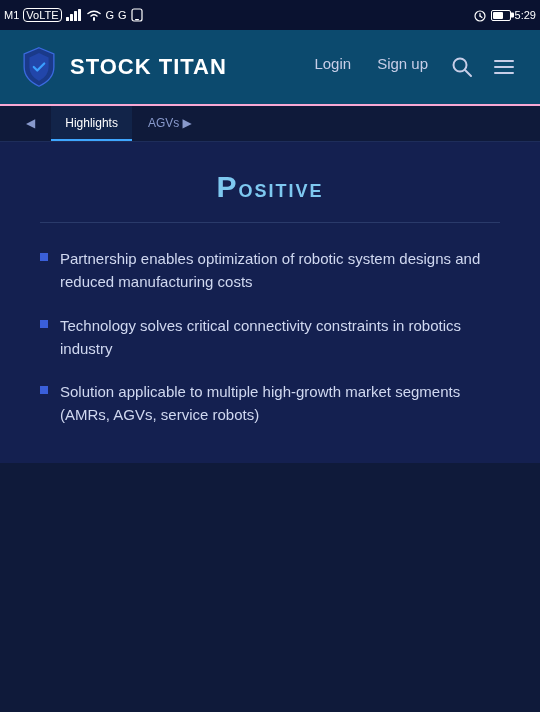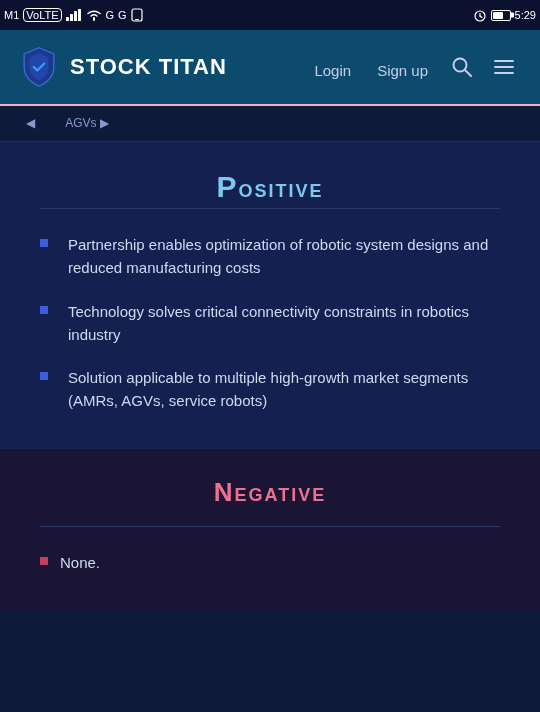--- a/index.html
+++ b/index.html
@@ -101,21 +101,21 @@
       font-size: 22px;
       font-weight: 700;
       color: #ffffff;
       letter-spacing: 1px;
       text-transform: uppercase;
       line-height: 1.1;
     }
 
     .nav-links {
       display: flex;
-      align-items: flex-end;
+      align-items: flex-start;
       gap: 6px;
     }
 
     .nav-link {
       color: #c8cee8;
       font-size: 15px;
       font-weight: 500;
       padding: 6px 10px;
       text-decoration: none;
       cursor: pointer;
@@ -171,21 +171,21 @@
       margin: 0;
       padding: 28px 40px 36px 40px;
     }
 
     .section-title-positive {
       text-align: center;
       font-size: 26px;
       font-weight: 700;
       color: #7ec8f0;
       letter-spacing: 2px;
-      margin-bottom: 4px;
+      margin-bottom: 18px;
       font-variant: small-caps;
     }
 
     .section-title-positive span.first-letter {
       font-size: 30px;
       font-weight: 900;
     }
 
     .divider {
       border: none;
@@ -194,21 +194,21 @@
     }
 
     .bullet-list {
       list-style: none;
       padding: 0;
     }
 
     .bullet-list li {
       display: flex;
       align-items: flex-start;
-      gap: 20px;
+      gap: 12px;
       color: #d0d8f0;
       font-size: 15px;
       line-height: 1.55;
       margin-bottom: 20px;
     }
 
     .bullet-list li:last-child {
       margin-bottom: 0;
     }
 
@@ -314,20 +314,23 @@
         <line x1="2" y1="11" x2="20" y2="11" stroke="#c8cee8" stroke-width="2" stroke-linecap="round"></line>
         <line x1="2" y1="17" x2="20" y2="17" stroke="#c8cee8" stroke-width="2" stroke-linecap="round"></line>
       </svg>
     </div>
   </nav>
 </div>
 
 <div class="tab-bar">
   <div class="tab-item">
     <span>◀</span>
+  </div>
+  <div class="tab-item active">
+    <span>Highlights</span>
   </div>
   <div class="tab-item">
     <span>AGVs ▶</span>
   </div>
 </div>
 
 <div class="content-area">
 
   <div class="positive-section">
     <div class="section-title-positive">
@@ -343,24 +346,14 @@
         <div class="bullet-square"></div>
         <span>Technology solves critical connectivity constraints in robotics industry</span>
       </li>
       <li>
         <div class="bullet-square"></div>
         <span>Solution applicable to multiple high-growth market segments (AMRs, AGVs, service robots)</span>
       </li>
     </ul>
   </div>
 
-  <div class="negative-section">
-    <div class="section-title-negative">
-      <span class="first-letter">N</span><span>egative</span>
-    </div>
-    <hr class="divider">
-    <div class="none-text">
-      <div class="bullet-square" style="background:#c04060;"></div>
-      <span>None.</span>
-    </div>
-  </div>
 
 </div>
 
 </body></html>

